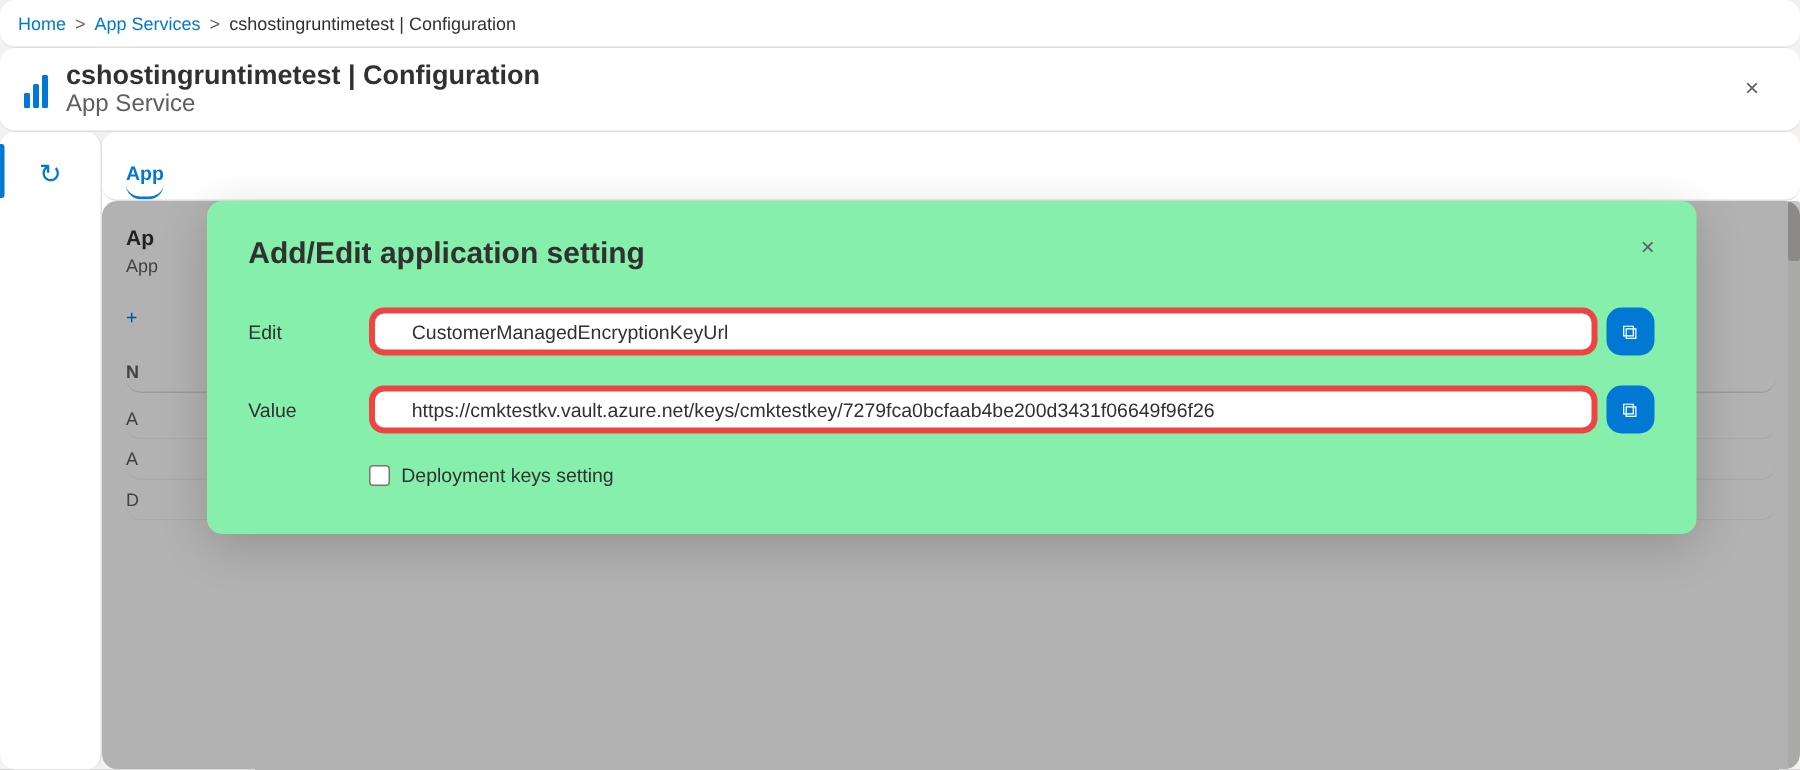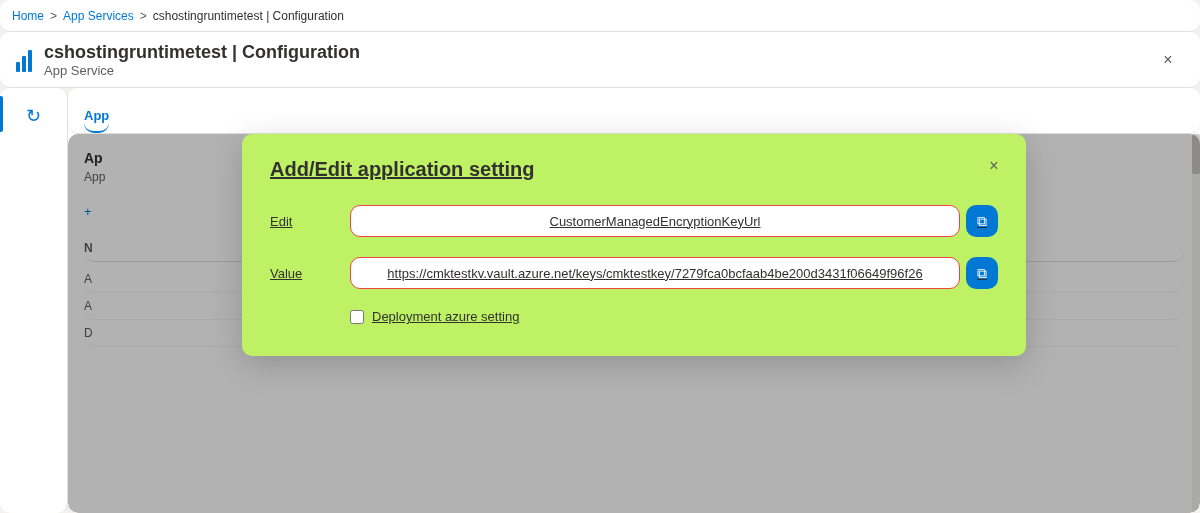--- a/index.html
+++ b/index.html
@@ -40,21 +40,21 @@
       align-items: flex-end;
       height: 24px;
     }
     .azure-bar {
       width: 4px;
       background: #0078d4;
       border-radius: 1px;
     }
     .header-title-block { flex: 1; }
     .header-title { font-size: 18px; font-weight: 600; color: #323130; }
-    .header-subtitle { font-size: 13px; color: #605e5c; }
+    .header-subtitle { font-size: 16px; color: #605e5c; }
     .header-close {
       width: 32px; height: 32px;
       display: flex; align-items: center; justify-content: center;
       cursor: pointer; color: #605e5c; font-size: 16px;
       border: none; background: none;
     }
 
     
     .layout {
       display: flex;
@@ -166,28 +166,27 @@
       top: 0; left: 0; right: 0; bottom: 0;
       background: rgba(0,0,0,0.3);
       display: flex;
       justify-content: center;
       align-items: flex-start;
       z-index: 100;
     }
 
     
     .dialog {
-      background: #bef264;
-      width: 784px;
+      background: #86efac;
+      width: 993px;
       max-width: 95%;
       margin-top: 0;
       padding: 24px 28px 32px;
       position: relative;
       box-shadow: 0 8px 32px rgba(0,0,0,0.18);
-      text-decoration: underline;
     }
     .dialog-title {
       font-size: 20px;
       font-weight: 600;
       color: #323130;
       margin-bottom: 24px;
     }
     .dialog-close {
       position: absolute;
       top: 16px; right: 16px;
@@ -211,27 +210,26 @@
     }
     .form-input-wrap {
       flex: 1;
       display: flex;
       align-items: center;
       gap: 6px;
     }
     .form-input {
       flex: 1;
       height: 32px;
-      border: 1px solid #ef4444;
+      border: 4px solid #ef4444;
       padding: 0 25px;
       font-size: 13px;
       color: #323130;
       outline: none;
       font-family: inherit;
-      text-align: center;
     }
     .copy-btn {
       width: 32px; height: 32px;
       background: #0078d4;
       border: none;
       cursor: pointer;
       display: flex; align-items: center; justify-content: center;
       flex-shrink: 0;
     }
     .copy-icon {
@@ -343,21 +341,21 @@
             <div class="form-input-wrap">
               <input class="form-input" type="text" value="https://cmktestkv.vault.azure.net/keys/cmktestkey/7279fca0bcfaab4be200d3431f06649f96f26" style="">
               <button class="copy-btn">
                 <span class="copy-icon">⧉</span>
               </button>
             </div>
           </div>
 
           <div class="checkbox-row">
             <input type="checkbox" class="checkbox-input" style="">
-            <label class="checkbox-label">Deployment azure setting</label>
+            <label class="checkbox-label">Deployment keys setting</label>
           </div>
         </div>
       </div>
 
       <div class="scroll-indicator">
         <div class="scroll-thumb"></div>
       </div>
     </div>
   </div>
 </div>

